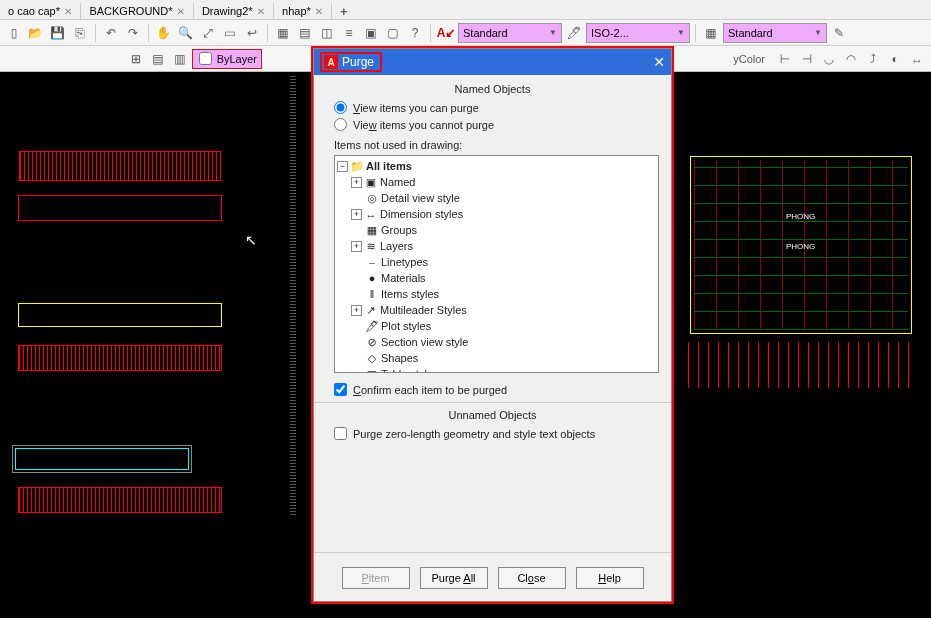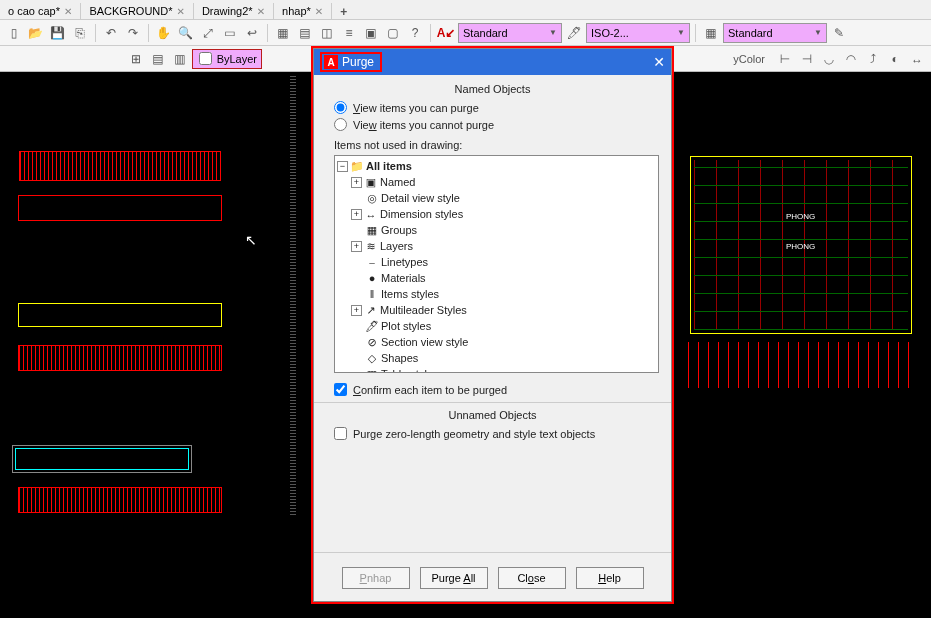--- a/index.html
+++ b/index.html
@@ -304,20 +304,20 @@
       <div class="sep-line"></div>
       <div class="grp-label">Unnamed Objects</div>
       <label class="chk-row">
         <input type="checkbox" style="">
         <span>Purge zero-length geometry and style text objects</span>
       </label>
 
       <div style="flex:1"></div>
       <div class="sep-line"></div>
       <div class="btn-row">
-        <button class="dbtn disabled"><span class="ul-letter">P</span><span>nhap</span></button>
+        <button class="dbtn disabled"><span class="ul-letter">P</span><span>item</span></button>
         <button class="dbtn">Purge <span class="ul-letter">A</span>ll</button>
         <button class="dbtn">Cl<span class="ul-letter">o</span>se</button>
         <button class="dbtn"><span class="ul-letter">H</span>elp</button>
       </div>
     </div>
   </div>
 </div>
 
 </body></html>

